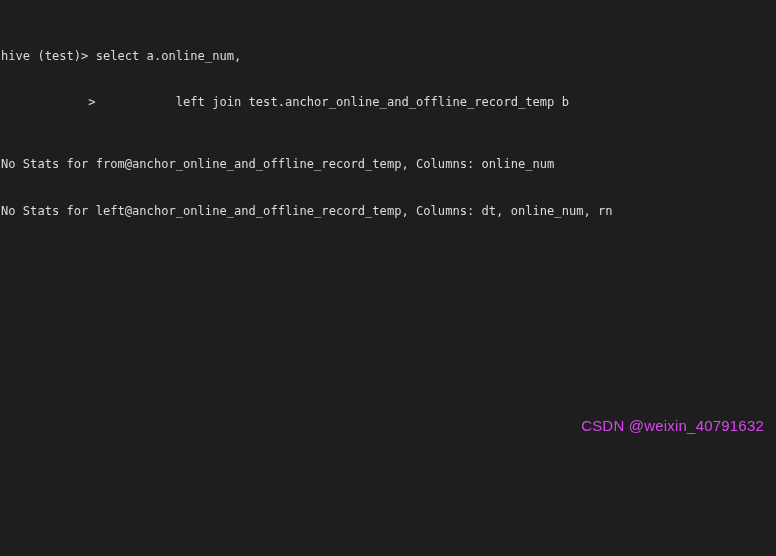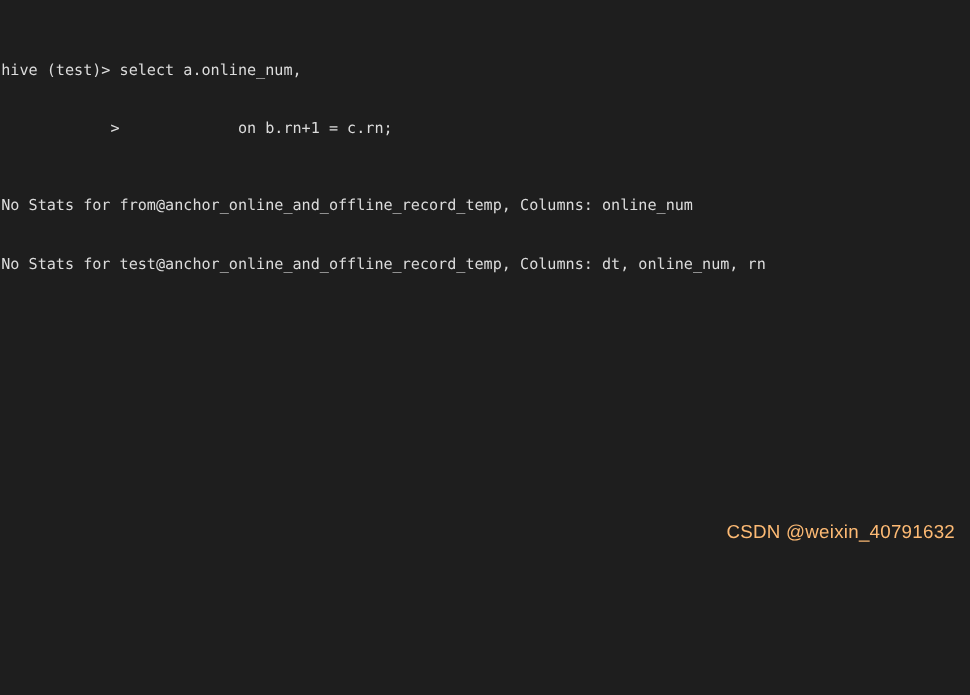--- a/index.html
+++ b/index.html
@@ -36,36 +36,36 @@
     font-size: 12.1px;
     line-height: 15.55px;
   }
   .c-white   { color: #dcdcdc; }
   .watermark {
     position: absolute;
     right: 12px;
     bottom: 14px;
     font-family: "Liberation Sans", "DejaVu Sans", sans-serif;
     font-size: 15px;
-    color: #fdba74;
+    color: #d946ef;
     letter-spacing: 0.2px;
     white-space: pre;
   }
 </style>
 </head>
 <body>
 
 <div id="terminal">
   <div class="screen">
 
     <div class="line c-white">hive (test)&gt; select a.online_num,</div>
-    <div class="line c-white">            &gt;             on b.rn+1 = c.rn;</div>
+    <div class="line c-white">            &gt;           left join test.anchor_online_and_offline_record_temp b</div>
 
     <div class="line c-white">No Stats for from@anchor_online_and_offline_record_temp, Columns: online_num</div>
-    <div class="line c-white">No Stats for test@anchor_online_and_offline_record_temp, Columns: dt, online_num, rn</div>
+    <div class="line c-white">No Stats for left@anchor_online_and_offline_record_temp, Columns: dt, online_num, rn</div>
     
 
     
     
     
     
 
     
     
     

